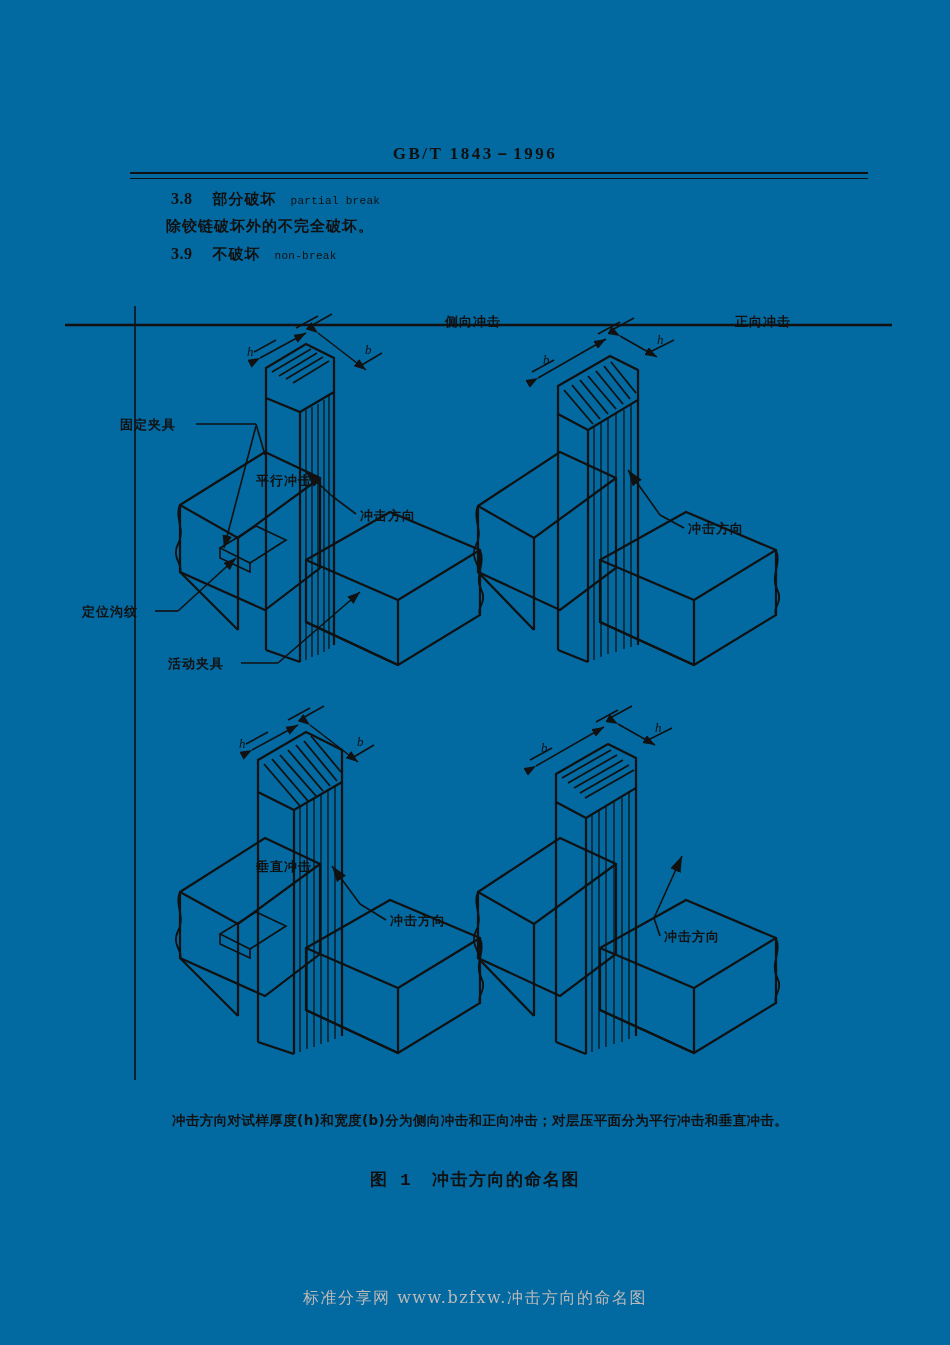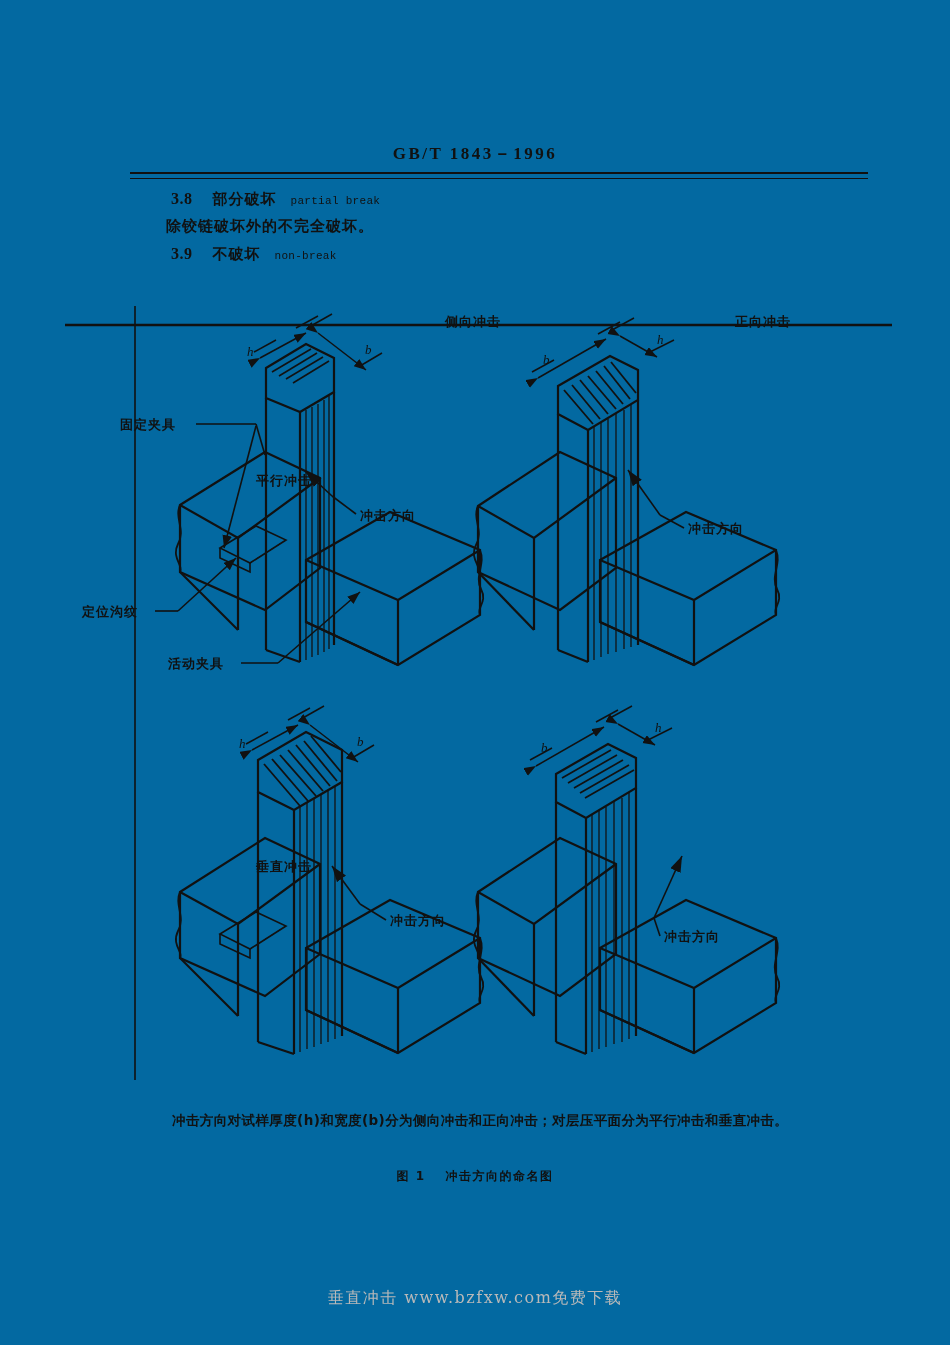--- a/index.html
+++ b/index.html
@@ -33,21 +33,21 @@
   .col-left{left:385px;top:13px;}
   .col-right{left:675px;top:13px;}
   .row-top{left:196px;top:172px;}
   .row-bot{left:196px;top:558px;}
 
   
   .cap{position:absolute;font-family:"DejaVu Sans",sans-serif;font-weight:bold;
        font-size:13.5px;letter-spacing:.4px;white-space:nowrap;}
   .cap1{left:172px;top:1112px;}
   .cap2{left:172px;top:1139px;}
-  .cap3{left:0;right:0;top:1168px;text-align:center;letter-spacing:1.5px;font-size:12px;}
+  .cap3{left:0;right:0;top:1168px;text-align:center;letter-spacing:1.5px;font-size:17px;font-family:Liberation Mono, monospace;}
   .ital{font-family:"Liberation Serif",serif;font-style:italic;font-weight:normal;}
 
   
   .wm{position:absolute;left:0;right:0;top:1288px;text-align:center;
       font-family:"DejaVu Serif",serif;font-size:16px;color:#b9b9b9;letter-spacing:1.5px;}
 </style>
 </head>
 <body>
 
 <div class="page">
@@ -353,15 +353,15 @@
     <div class="lbl" style="left:628px;top:220px;">冲击方向</div>
     <div class="lbl" style="left:330px;top:612px;">冲击方向</div>
     <div class="lbl" style="left:604px;top:628px;">冲击方向</div>
   </div>
 
   <div class="cap cap1">冲击方向对试样厚度(h)和宽度(b)分为侧向冲击和正向冲击；对层压平面分为平行冲击和垂直冲击。</div>
   <div class="cap cap3">
     <span>图 1</span><span class="sp3"></span><span>冲击方向的命名图</span>
   </div>
 
-  <div class="wm">垂直冲击  www.bzfxw.com免费下载</div>
+  <div class="wm">标准分享网  www.bzfxw.冲击方向的命名图</div>
 
 </div>
 
 </body></html>

